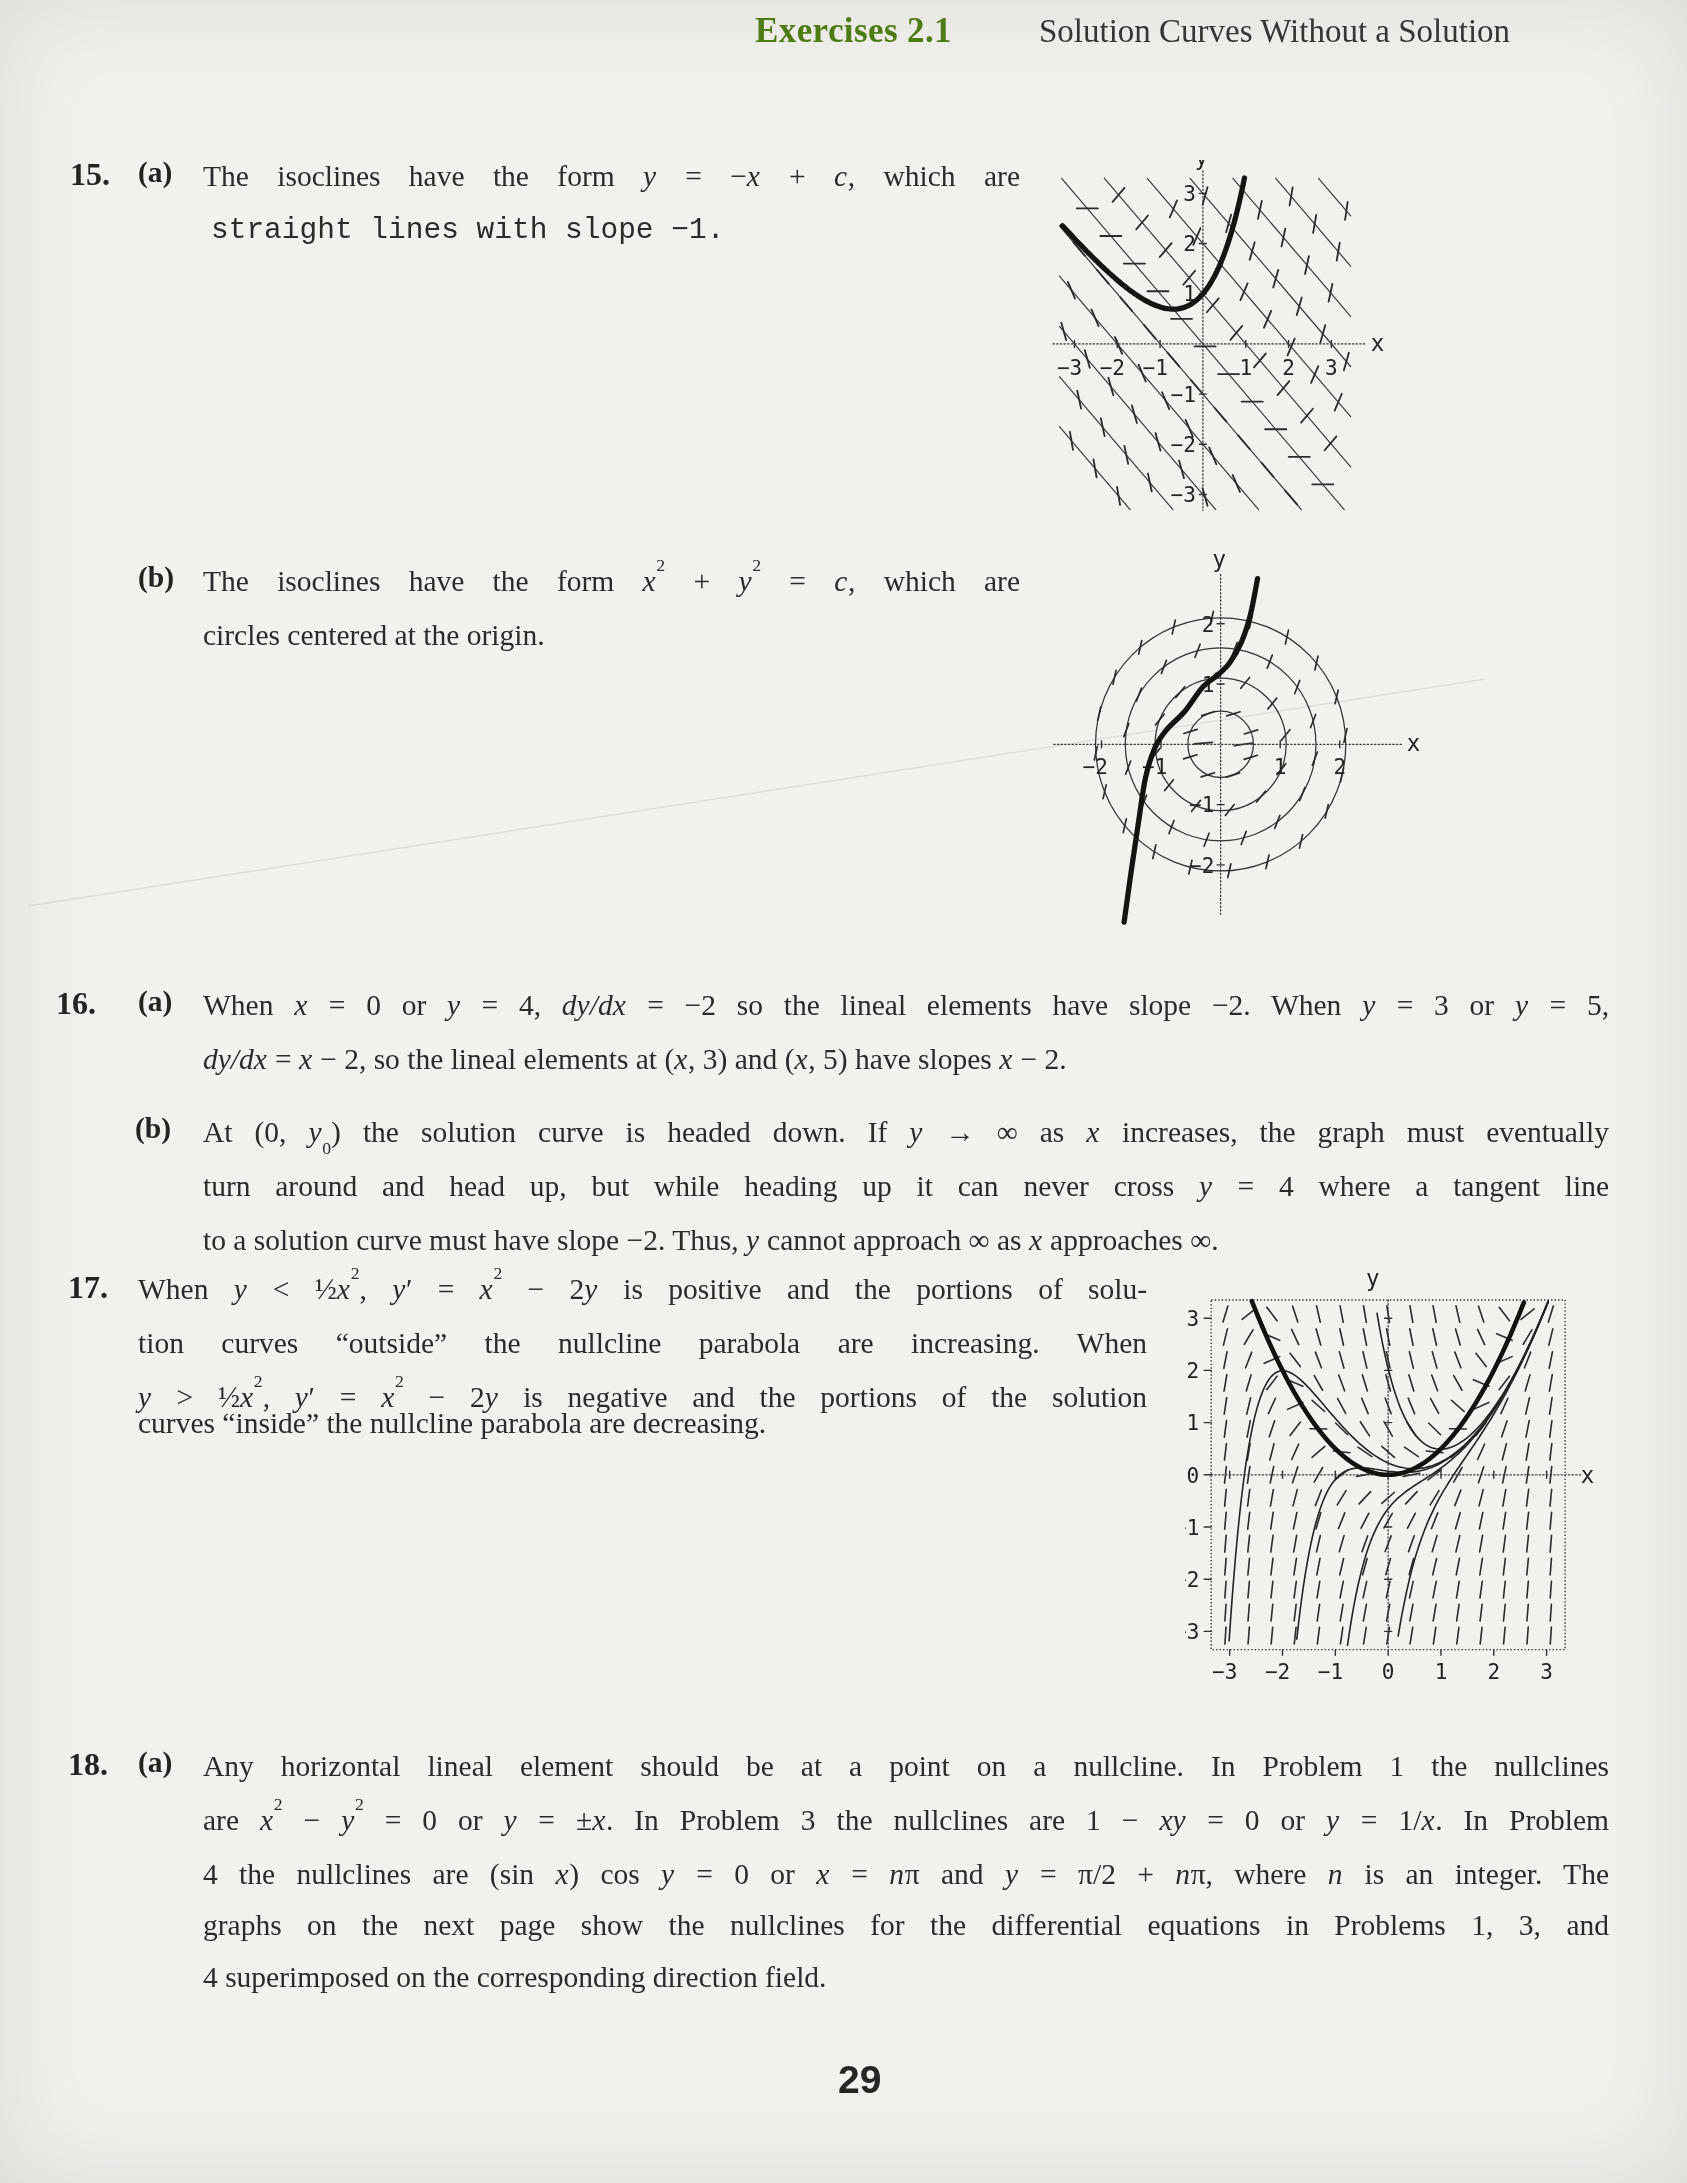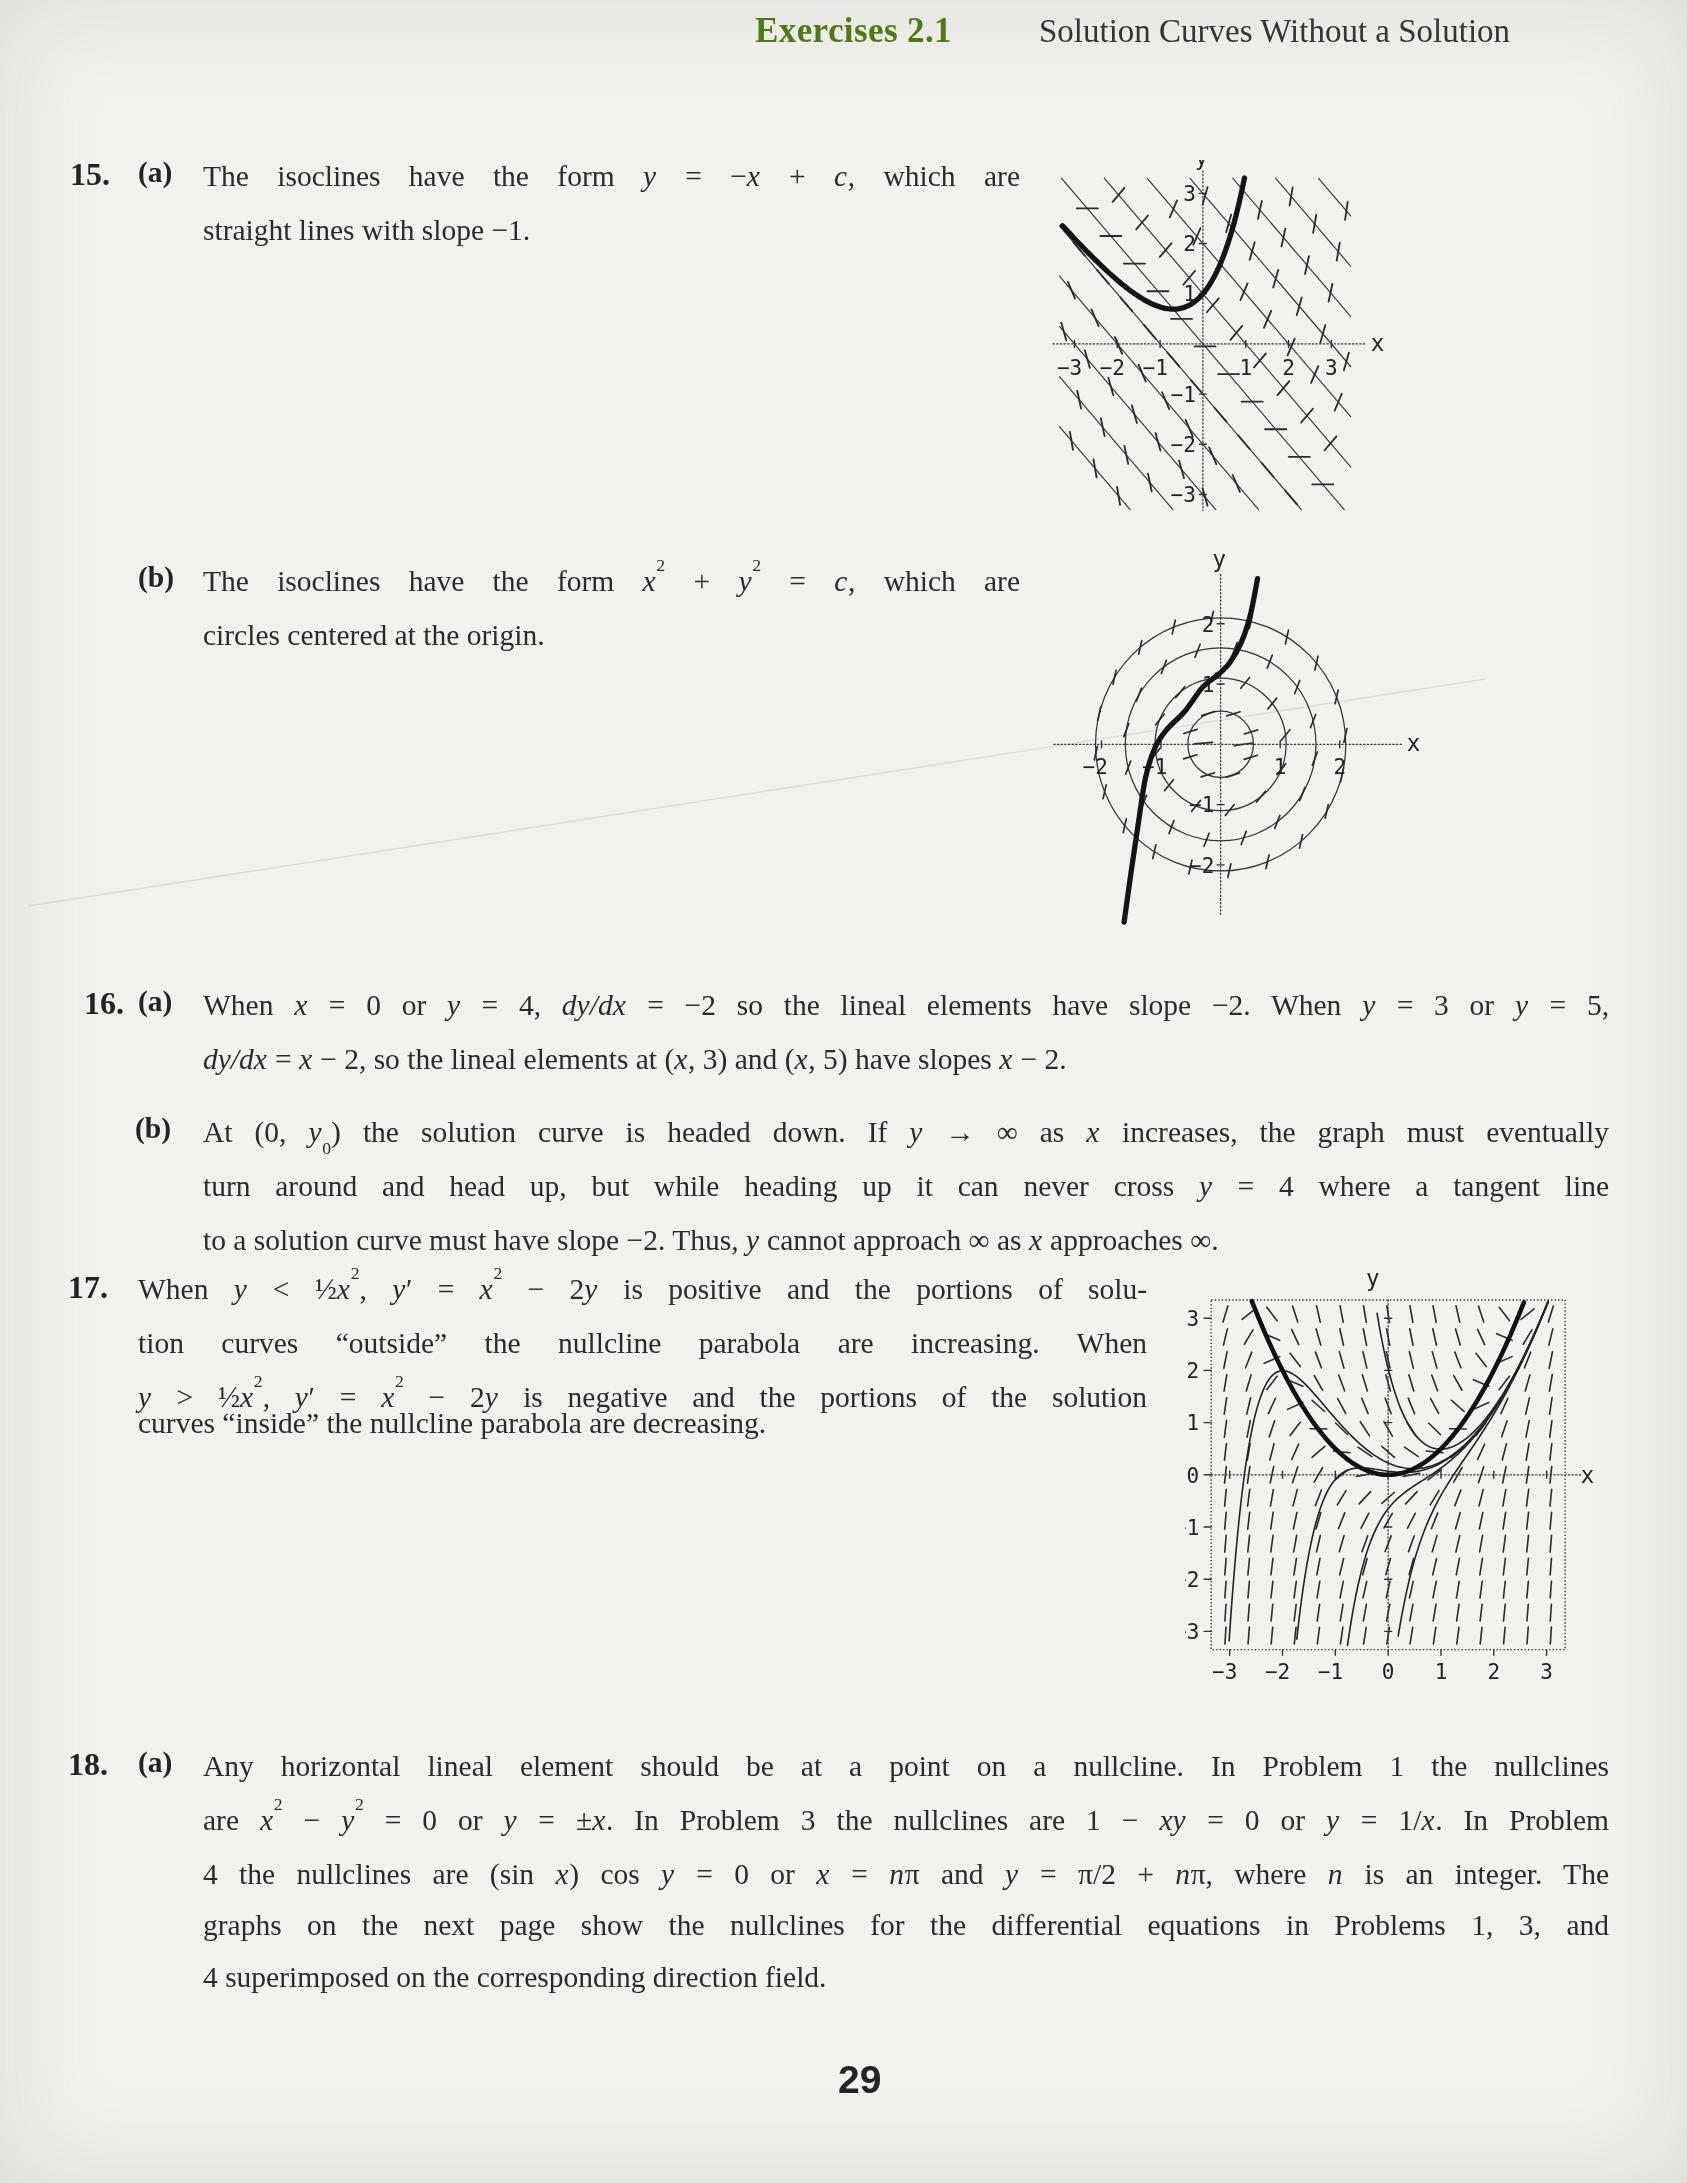--- a/index.html
+++ b/index.html
@@ -31,27 +31,27 @@
 <span class="hdr-bold">Exercises 2.1</span>
 <span class="hdr-reg">Solution Curves Without a Solution</span>
 
 <svg class="artifact" width="1687" height="2183" viewBox="0 0 2406 3113">
   <line x1="40" y1="1292" x2="2120" y2="968" stroke="#8a8a8a" stroke-opacity="0.20" stroke-width="2"></line>
 </svg>
 
 <div class="pnum" style="left:70px;top:156px;">15.</div>
 <div class="plabel" style="left:138px;top:156px;">(a)</div>
 <div class="tl just" style="left:203px;top:156px;width:817px;">The isoclines have the form <i>y</i> = −<i>x</i> + <i>c</i>, which are</div>
-<div class="tl" style="left:203px;top:210px;width:817px;">straight lines with slope −1.</div>
+<div class="tl" style="left:211px;top:210px;width:817px;font-family:Liberation Mono, monospace;">straight lines with slope −1.</div>
 
 <div class="plabel" style="left:138px;top:561px;">(b)</div>
 <div class="tl just" style="left:203px;top:561px;width:817px;">The isoclines have the form <i>x</i><sup>2</sup> + <i>y</i><sup>2</sup> = <i>c</i>, which are</div>
 <div class="tl" style="left:203px;top:615px;width:817px;">circles centered at the origin.</div>
 
-<div class="pnum" style="left:84px;top:985px;">16.</div>
+<div class="pnum" style="left:56px;top:985px;">16.</div>
 <div class="plabel" style="left:138px;top:985px;">(a)</div>
 <div class="tl just" style="left:203px;top:985px;width:1406px;">When <i>x</i> = 0 or <i>y</i> = 4, <i>dy/dx</i> = −2 so the lineal elements have slope −2.  When <i>y</i> = 3 or <i>y</i> = 5,</div>
 <div class="tl" style="left:203px;top:1039px;width:1406px;"><i>dy/dx</i> = <i>x</i> − 2, so the lineal elements at (<i>x</i>, 3) and (<i>x</i>, 5) have slopes <i>x</i> − 2.</div>
 
 <div class="plabel" style="left:135px;top:1112px;">(b)</div>
 <div class="tl just" style="left:203px;top:1112px;width:1406px;">At (0, <i>y</i><sub>0</sub>) the solution curve is headed down.  If <i>y</i> → ∞ as <i>x</i> increases, the graph must eventually</div>
 <div class="tl just" style="left:203px;top:1166px;width:1406px;">turn around and head up, but while heading up it can never cross <i>y</i> = 4 where a tangent line</div>
 <div class="tl" style="left:203px;top:1220px;width:1406px;">to a solution curve must have slope −2.  Thus, <i>y</i> cannot approach ∞ as <i>x</i> approaches ∞.</div>
 
 <div class="pnum" style="left:68px;top:1269px;">17.</div>

